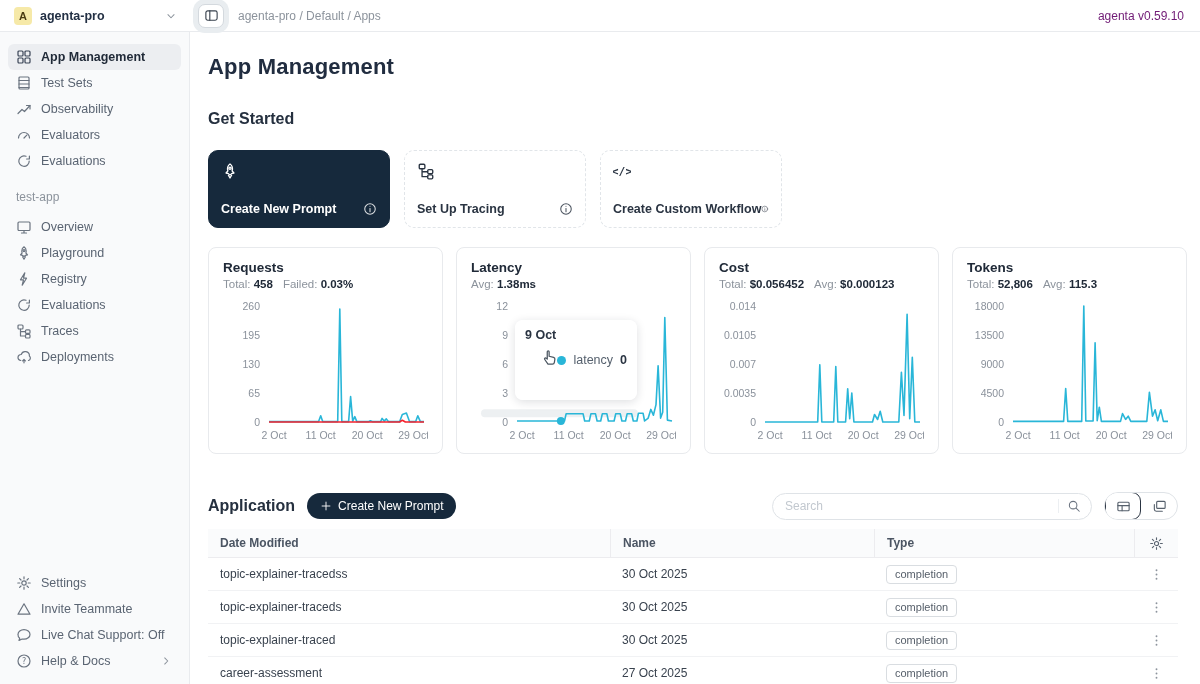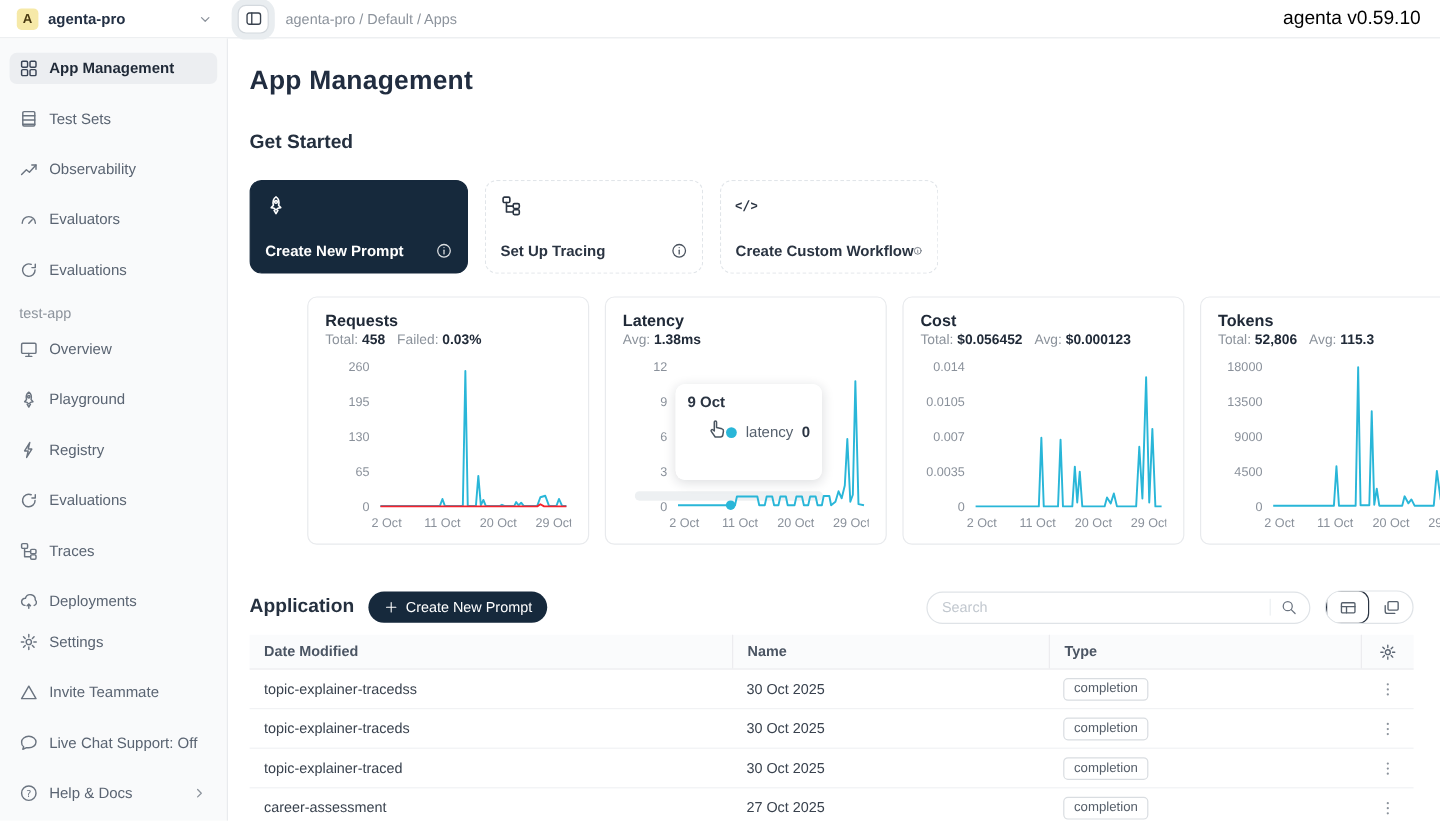--- a/index.html
+++ b/index.html
@@ -9,28 +9,28 @@
   
   .topbar { height:32px; display:flex; align-items:center; border-bottom:1px solid #e9ebee; background:#fff; }
   .ws-select { width:190px; height:100%; display:flex; align-items:center; gap:8px; padding:0 12px 0 14px; cursor:pointer; }
   .avatar { width:18px; height:18px; border-radius:4px; background:#f6e9a8; color:#4a3b12;
     font-size:11px; font-weight:700; display:flex; align-items:center; justify-content:center; }
   .ws-name { font-size:12.5px; font-weight:600; color:#233044; flex:1; }
   .topbar-main { flex:1; height:100%; display:flex; align-items:center; padding:0 16px 0 8px; }
   .toggle-btn { width:26px; height:24px; border:1px solid #d4d9de; border-radius:7px; background:#fff;
     display:flex; align-items:center; justify-content:center; box-shadow:0 0 0 5px #e9edf0; cursor:pointer; }
   .breadcrumb { margin-left:14px; font-size:12px; color:#8c939c; }
-  .version { margin-left:auto; font-size:16px; color:#000000; }
+  .version { margin-left:auto; font-size:12px; color:#701a75; }
 
   
   .shell { display:flex; height:652px; }
   .sidebar { width:190px; background:#f9fafb; border-right:1px solid #e9ebee; display:flex; flex-direction:column; padding:10px 8px 10px; }
   .nav-item { height:26px; display:flex; align-items:center; gap:9px; padding:0 8px; border-radius:6px;
     font-size:12.5px; color:#5a6472; cursor:pointer; margin-bottom:0px; }
-  .nav-item + .nav-item { margin-top:16px; }
+  .nav-item + .nav-item { margin-top:0; }
   #nav-main .nav-item, #nav-app .nav-item, #nav-footer .nav-item { margin-bottom:0; }
   .nav-item.active { background:#eceef1; color:#1f2937; font-weight:600; }
   .nav-item .icon { width:16px; height:16px; display:flex; align-items:center; justify-content:center; color:#6b7480; }
   .nav-item.active .icon { color:#394456; }
   .nav-item .lbl { flex:1; white-space:nowrap; }
   .nav-item .chev { width:14px; height:14px; color:#8c939c; }
   .section-label { font-size:12px; color:#8c939c; margin:16px 0 8px 8px; }
   .sidebar .spacer { flex:1; }
   nav .nav-item { margin-top:2px; }
 
@@ -43,21 +43,21 @@
   .gs-row { display:flex; gap:14px; margin-top:22px; }
   .gs-card { width:182px; height:78px; border-radius:10px; padding:11px 12px; display:flex; flex-direction:column;
     justify-content:space-between; cursor:pointer; border:1px dashed #e1e5e9; background:#fff; color:#2a3442; }
   .gs-card.dark { background:#16293c; border:1px solid #16293c; color:#fff; }
   .gs-card .g-icon { width:18px; height:18px; color:currentColor; }
   .gs-card .g-bottom { display:flex; align-items:center; justify-content:space-between; }
   .gs-card .g-label { font-size:12.5px; font-weight:600; white-space:nowrap; }
   .gs-card .g-info { width:14px; height:14px; color:currentColor; opacity:.85; }
 
   
-  .charts-row { display:flex; gap:13px; margin-top:19px;margin-left:48px; }
+  .charts-row { display:flex; gap:13px; margin-top:19px; }
   .chart-card { flex:1; height:207px; border:1px solid #e8eaed; border-radius:8px; background:#fff;
     padding:12px 14px 8px; position:relative; }
   .chart-title { font-size:13.5px; font-weight:700; color:#202a38; }
   .chart-stats { font-size:11.5px; margin-top:3px; color:#8c939c; }
   .chart-stats .sl { color:#8c939c; }
   .chart-stats .sv { color:#202a38; font-weight:700; margin-right:10px; }
   .chart-svg { margin-top:6px; }
   text.ct { font-size:10.5px; fill:#8a919b; font-family:"Liberation Sans","DejaVu Sans",sans-serif; }
 
   

